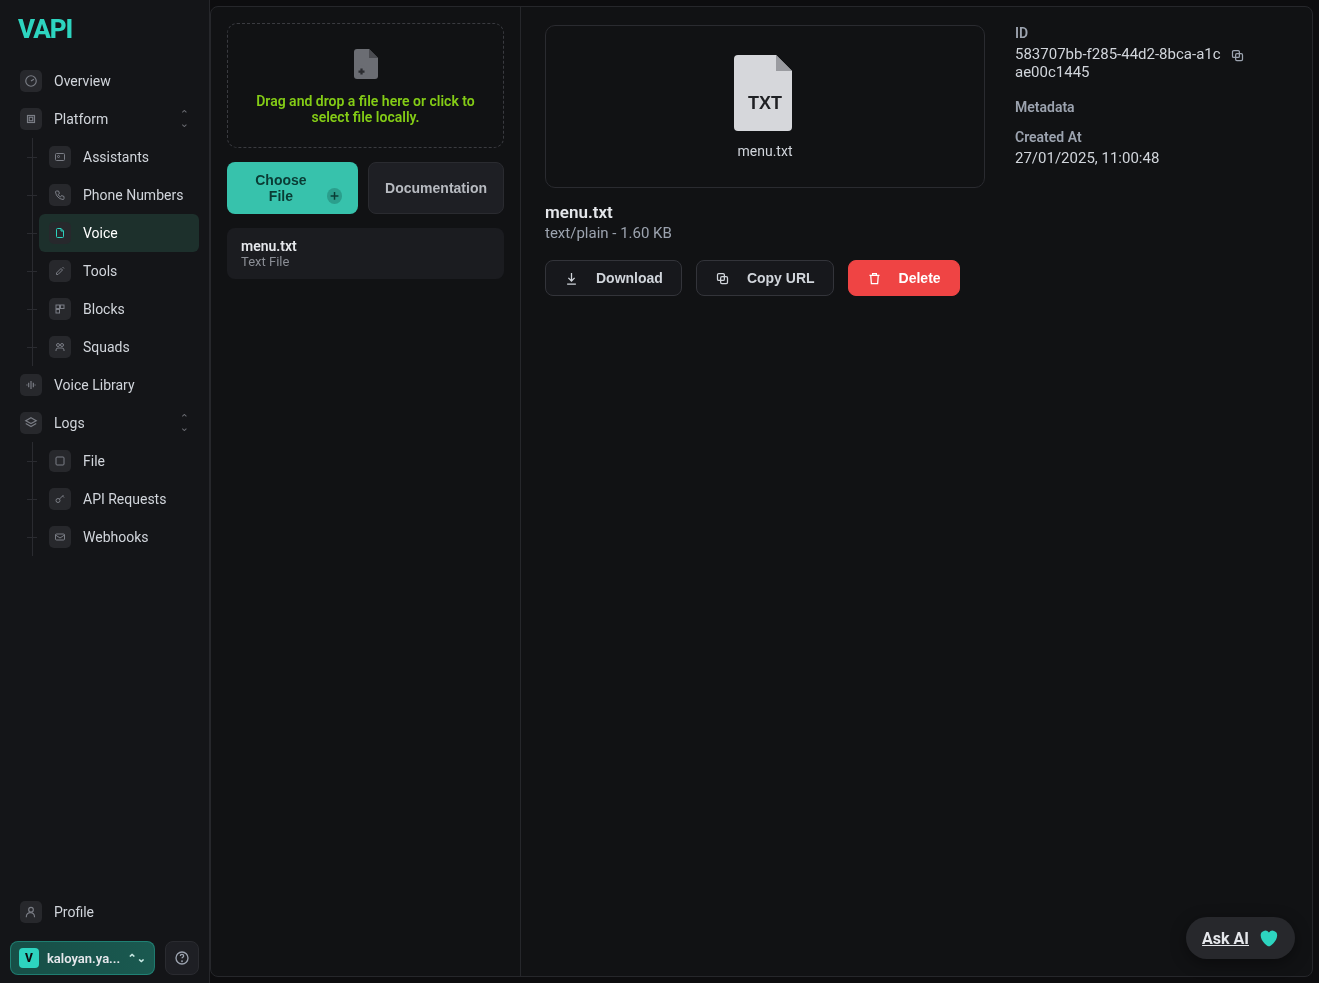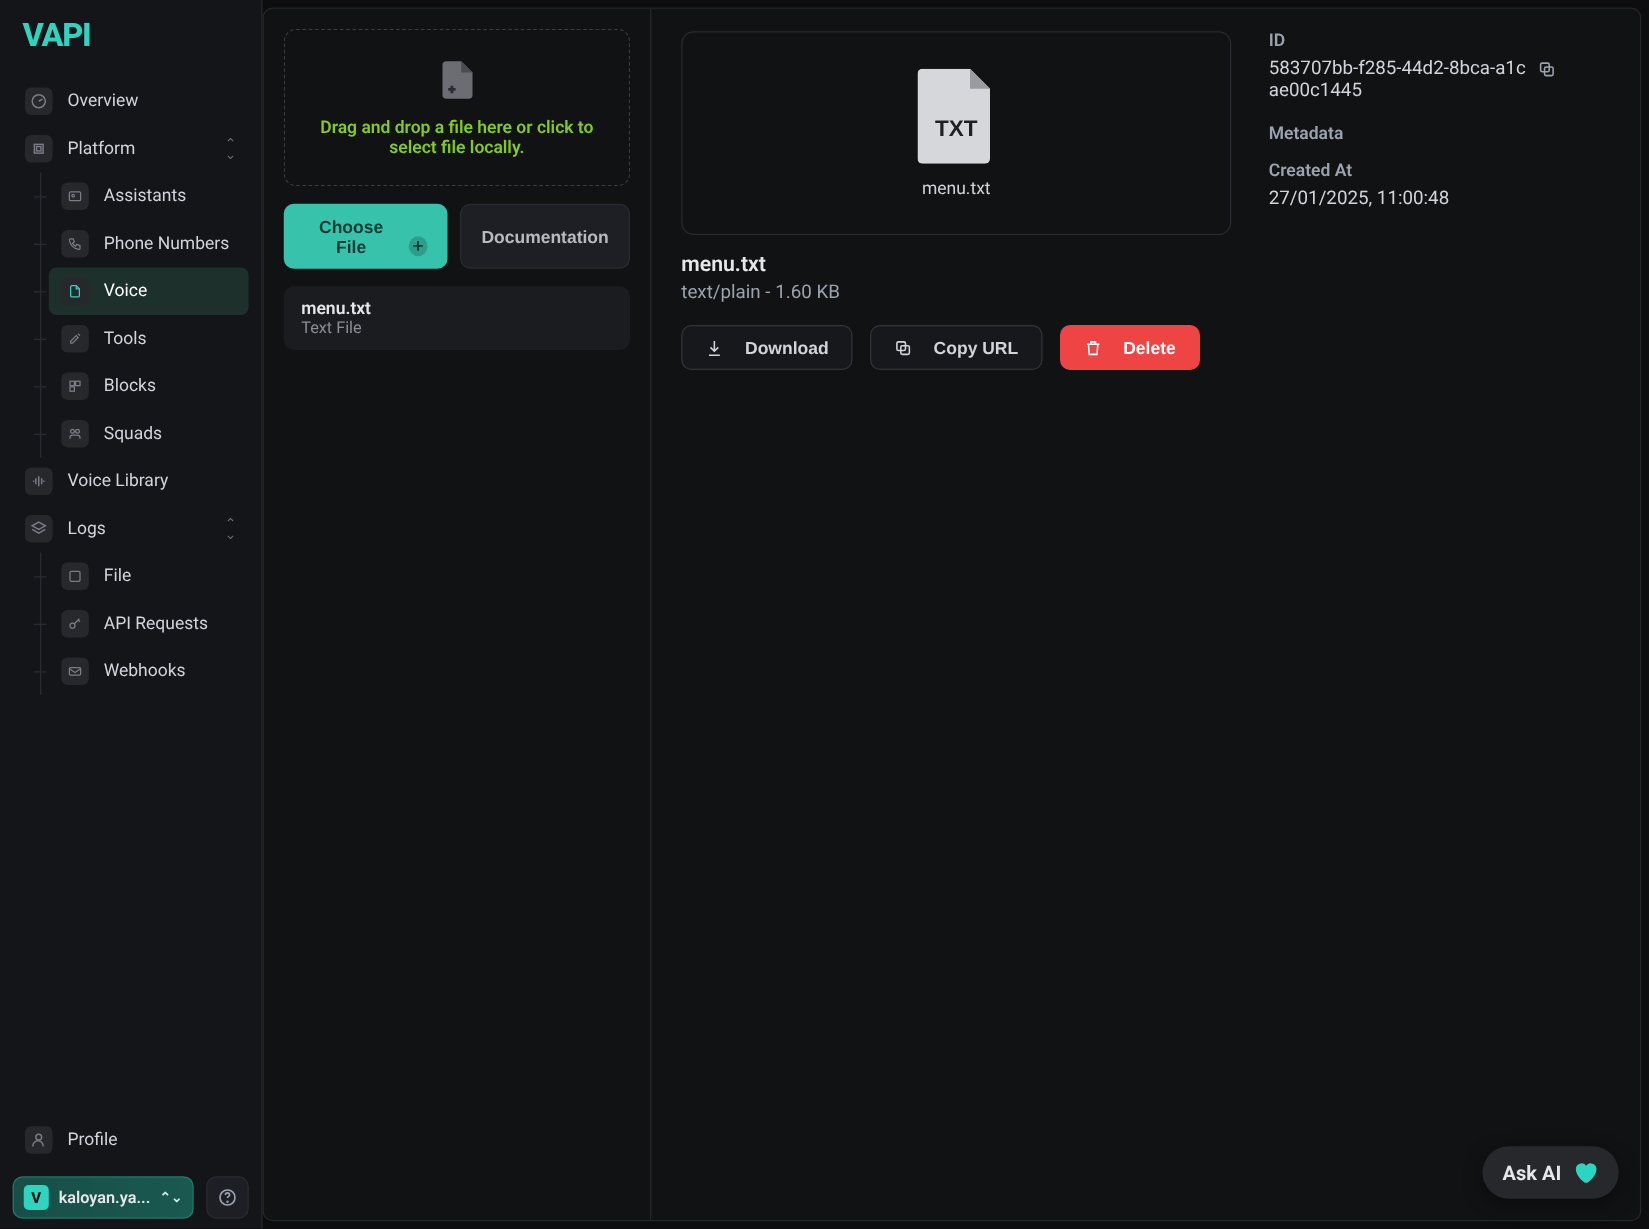--- a/index.html
+++ b/index.html
@@ -177,20 +177,21 @@
   .copy-ic { color:#9ca3af; cursor:pointer; flex-shrink:0; margin-top:3px; }
   
   
   .ask-ai {
     position: fixed; right: 24px; bottom: 24px;
     background:#27282c; color:#e5e7eb;
     border-radius: 999px; padding: 10px 16px;
     display:flex; align-items:center; gap:8px;
     font-weight:700; cursor:pointer;
     box-shadow: 0 4px 16px rgba(0,0,0,0.4);
+    text-decoration: underline;
   }
   .ask-ai svg { color:#2dd4bf; }
 </style>
 </head>
 <body>
 
 <div class="sidebar">
   <div class="logo">VAPI</div>
 
   <div class="nav">

